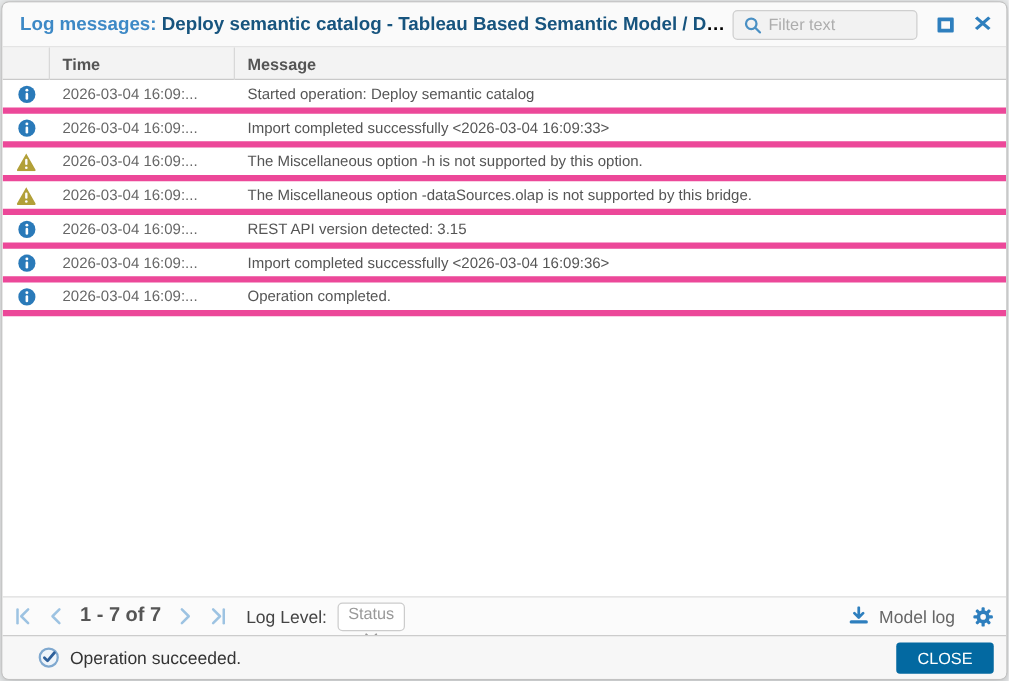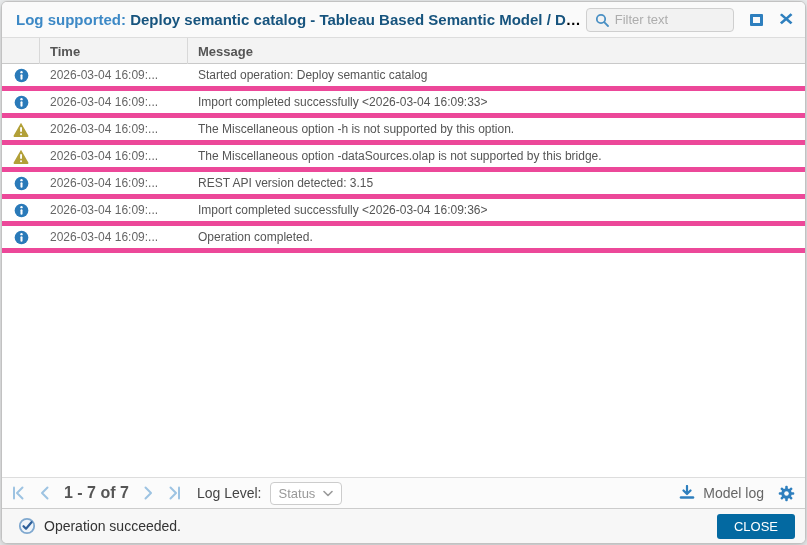--- a/index.html
+++ b/index.html
@@ -77,50 +77,50 @@
     padding:0 10px 0 8px;
     gap:8px;
   }
   .pg-btn { display:flex; align-items:center; justify-content:center; width:18px; height:18px; cursor:pointer; }
   .pg-count { font-size:16px; font-weight:bold; color:#555; margin:0 2px; white-space:nowrap; }
   .loglevel-label { font-size:14px; color:#444; margin-left:6px; white-space:nowrap; }
   .loglevel-select {
     display:flex; align-items:center; gap:8px;
     border:1px solid #ccc; border-radius:4px;
     background:#fff; height:23px; padding:0 8px;
-    font-size:13px; color:#999; cursor:pointer;
+    font-size:13px; color:#999; cursor:pointer;flex-direction:column;
   }
   .footer-right { margin-left:auto; display:flex; align-items:center; gap:8px; }
   .savelog-label { font-size:14px; color:#666; cursor:pointer; }
   
   .statusbar {
     flex:0 0 35px; height:35px;
     background:#f7f7f7;
     border-top:1px solid #ccc;
     display:flex; align-items:center;
-    padding:0 10px 0 16px; gap:8px;
+    padding:0 10px 0 28px; gap:8px;
   }
   .status-text { font-size:14px; color:#333; }
   .close-btn {
     margin-left:auto;
     background:#0369a1; color:#fff;
     font-size:13px; font-family:"Liberation Sans", sans-serif;
     border:none; border-radius:3px;
     padding:5px 17px; cursor:pointer;
   }
   svg { display:block; }
 </style>
 </head>
 <body>
 
 <div class="dialog">
 
   <div class="titlebar">
     <div class="title">
-      <span class="t-prefix">Log supported:</span>
+      <span class="t-prefix">Log messages:</span>
       <span class="t-main">Deploy semantic catalog - Tableau Based Semantic Model / Dev...</span>
     </div>
     <div class="filterbox">
       <span>
         <svg width="14" height="14" viewBox="0 0 14 14">
             <circle cx="6" cy="6" r="4.2" fill="none" stroke="#4a90c4" stroke-width="1.8"></circle>
             <line x1="9.2" y1="9.2" x2="13" y2="13" stroke="#4a90c4" stroke-width="1.8" stroke-linecap="round"></line>
           </svg>
       </span>
       <input type="text" placeholder="Filter text" style="">

